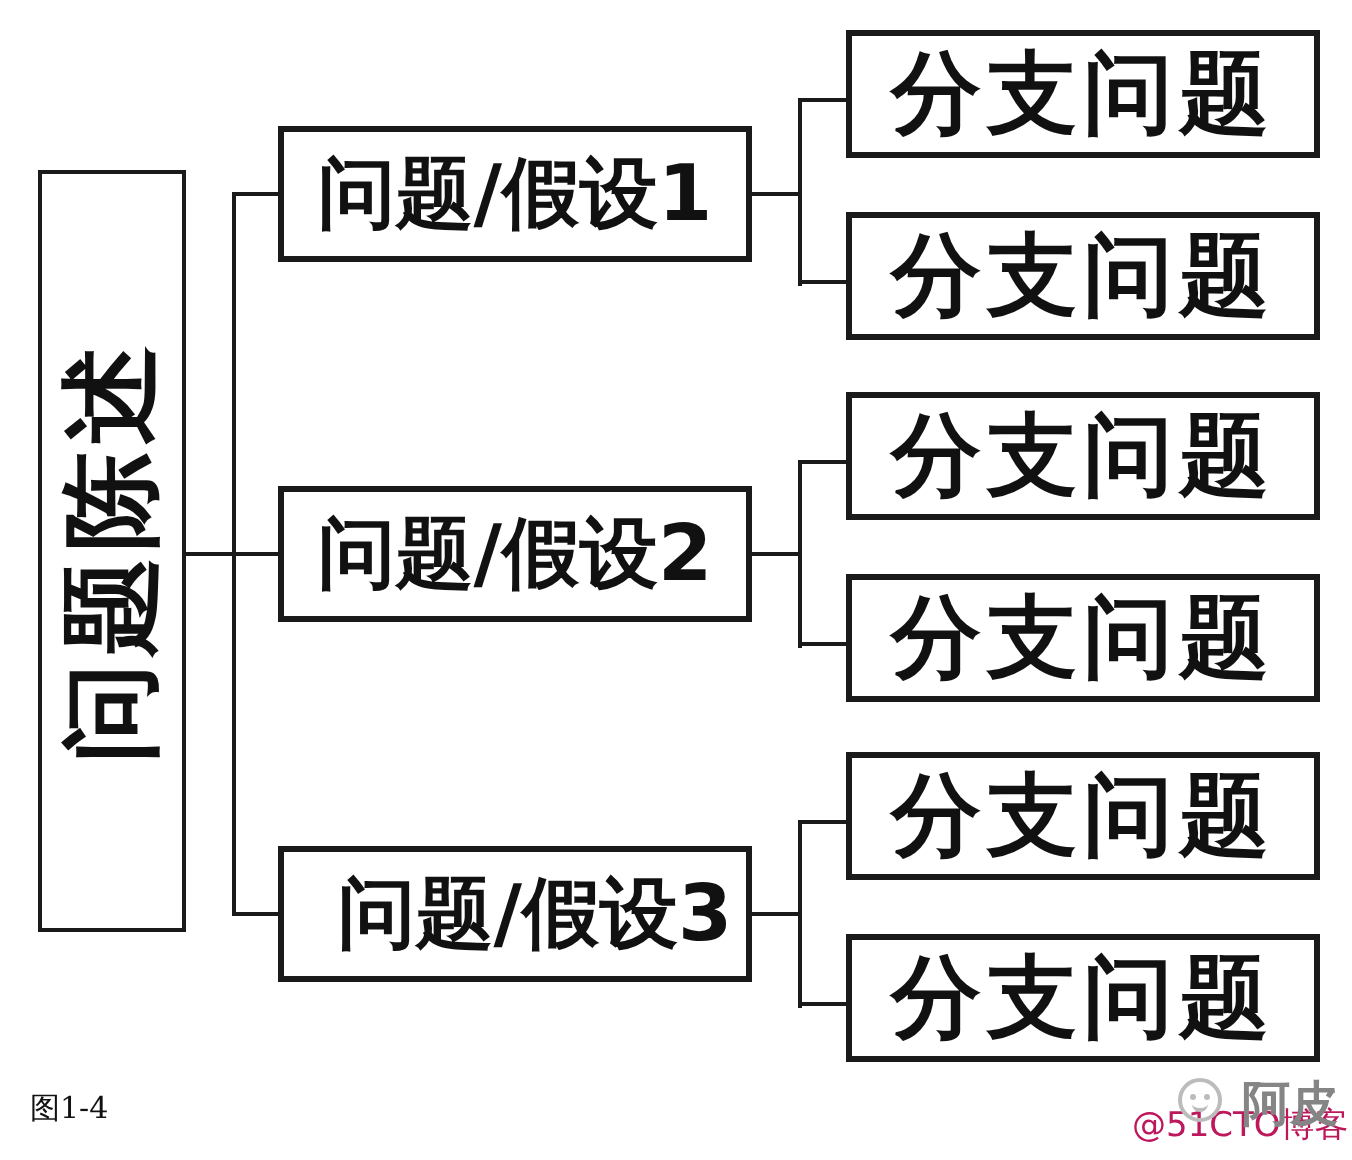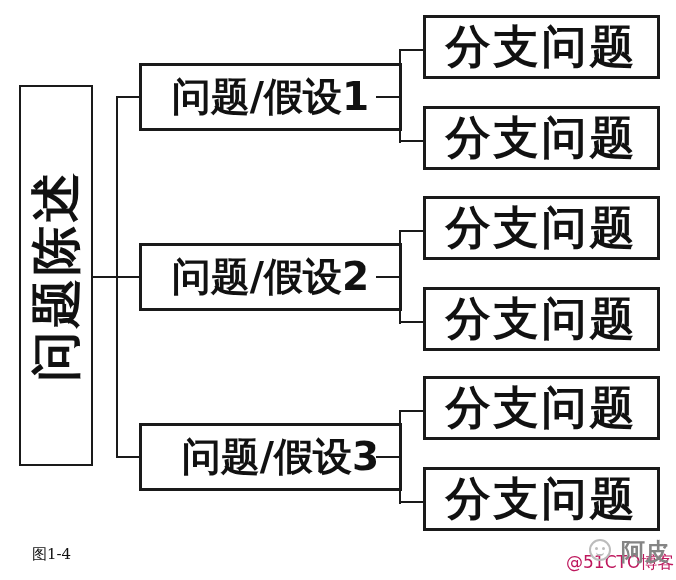--- a/index.html
+++ b/index.html
@@ -26,21 +26,21 @@
     left: 19px; top: 85px; width: 74px; height: 381px;
     border: 2px solid #1a1a1a;
   }
   .root-box .vtext {
     transform: rotate(-90deg);
     font-size: 50px;
     letter-spacing: 3px;
     white-space: nowrap;
   }
   .mid-box {
-    left: 139px; width: 263px; height: 68px;
+    left: 139px; width: 237px; height: 68px;
     border: 3px solid #1a1a1a;
     font-size: 39px;
   }
   .mid-1 { top: 63px; }
   .mid-2 { top: 243px; }
   .mid-3 { top: 423px; padding-left: 20px; }
   .branch-box {
     left: 423px; width: 237px; height: 64px;
     border: 3px solid #1a1a1a;
     font-size: 45px;
@@ -51,21 +51,21 @@
   .br-3 { top: 196px; }
   .br-4 { top: 287px; }
   .br-5 { top: 376px; }
   .br-6 { top: 467px; }
   .line {
     position: absolute;
     background: #1a1a1a;
   }
   .caption {
     position: absolute;
-    left: 32px; top: 545px;
+    left: 15px; top: 545px;
     display: flex;
     color: #111111;
     font-size: 15px;
     font-family: "DejaVu Serif", "Liberation Serif", serif;
   }
   .caption .cap-num { margin-right: 16px; }
   .watermark { position: absolute; }
   .wm-avatar {
     position: absolute;
     left: 589px; top: 539px;

